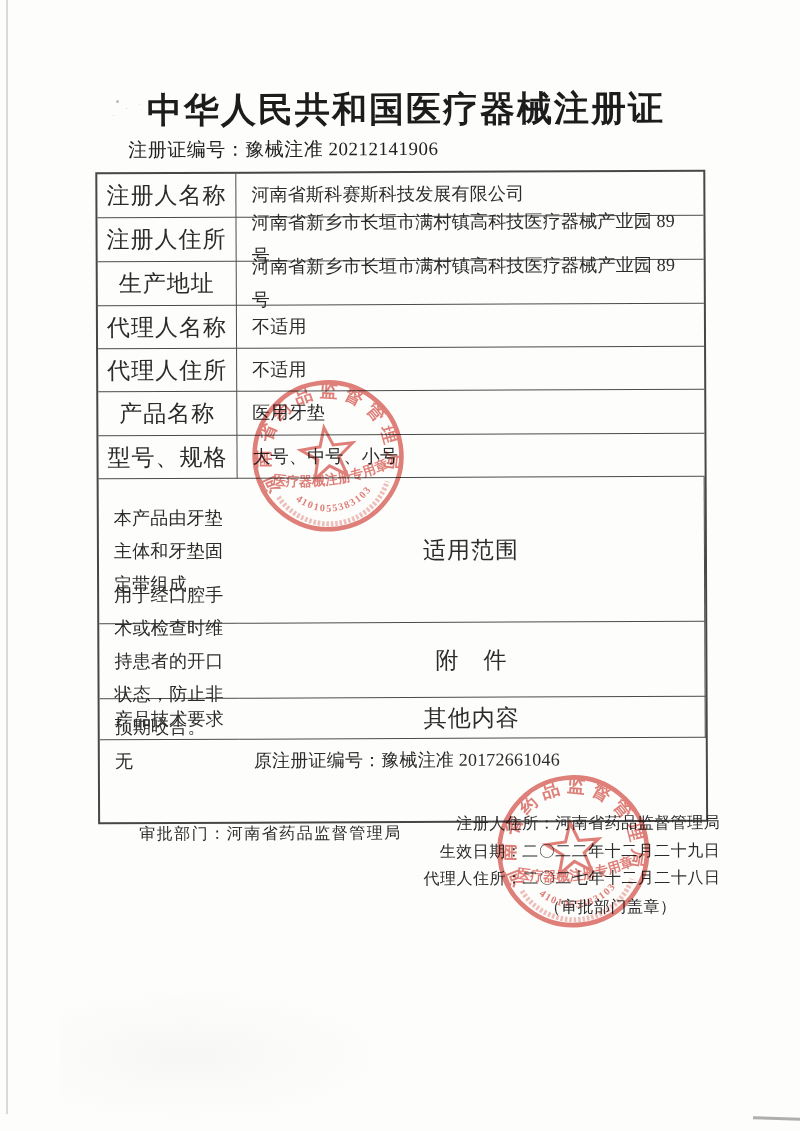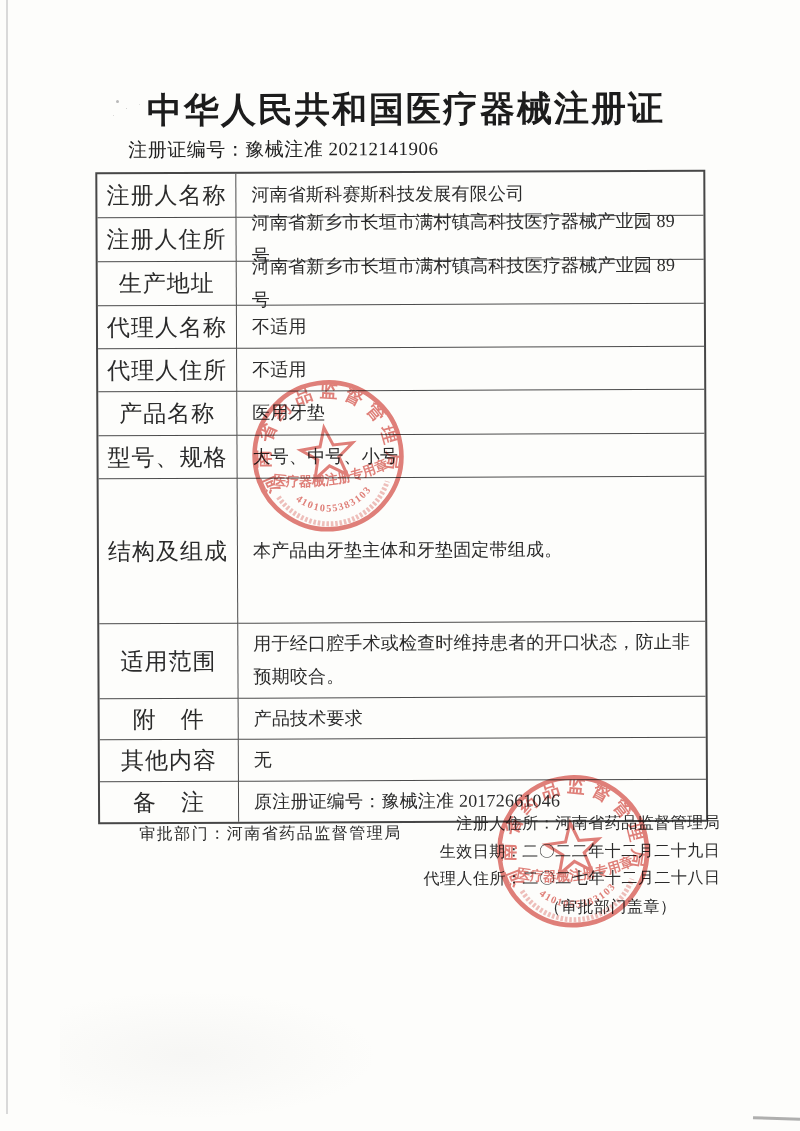--- a/index.html
+++ b/index.html
@@ -66,29 +66,27 @@
         <div class="cell label-cell">生产地址</div>
         <div class="cell value-cell">河南省新乡市长垣市满村镇高科技医疗器械产业园 89 号</div>
         <div class="cell label-cell">代理人名称</div>
         <div class="cell value-cell">不适用</div>
         <div class="cell label-cell">代理人住所</div>
         <div class="cell value-cell">不适用</div>
         <div class="cell label-cell">产品名称</div>
         <div class="cell value-cell">医用牙垫</div>
         <div class="cell label-cell">型号、规格</div>
         <div class="cell value-cell">大号、中号、小号</div>
-        <div class="cell label-cell">结构及组成</div>
         <div class="cell value-cell">本产品由牙垫主体和牙垫固定带组成。</div>
         <div class="cell label-cell">适用范围</div>
         <div class="cell value-cell">用于经口腔手术或检查时维持患者的开口状态，防止非预期咬合。</div>
         <div class="cell label-cell">附　件</div>
         <div class="cell value-cell">产品技术要求</div>
         <div class="cell label-cell">其他内容</div>
         <div class="cell value-cell">无</div>
-        <div class="cell label-cell">备　注</div>
         <div class="cell value-cell">原注册证编号：豫械注准 20172661046</div>
       </div>
 
     <div class="footer-dept"><span>审批部门：</span><span>河南省药品监督管理局</span></div>
 
     <div class="dates-block" id="dates-block">
         <div class="date-line"><span>注册人住所：</span><span>河南省药品监督管理局</span></div>
         <div class="date-line"><span>生效日期：</span><span>二〇二二年十二月二十九日</span></div>
         <div class="date-line"><span>代理人住所：</span><span>二〇二七年十二月二十八日</span></div>
         <div class="date-line seal-note">（审批部门盖章）</div>

